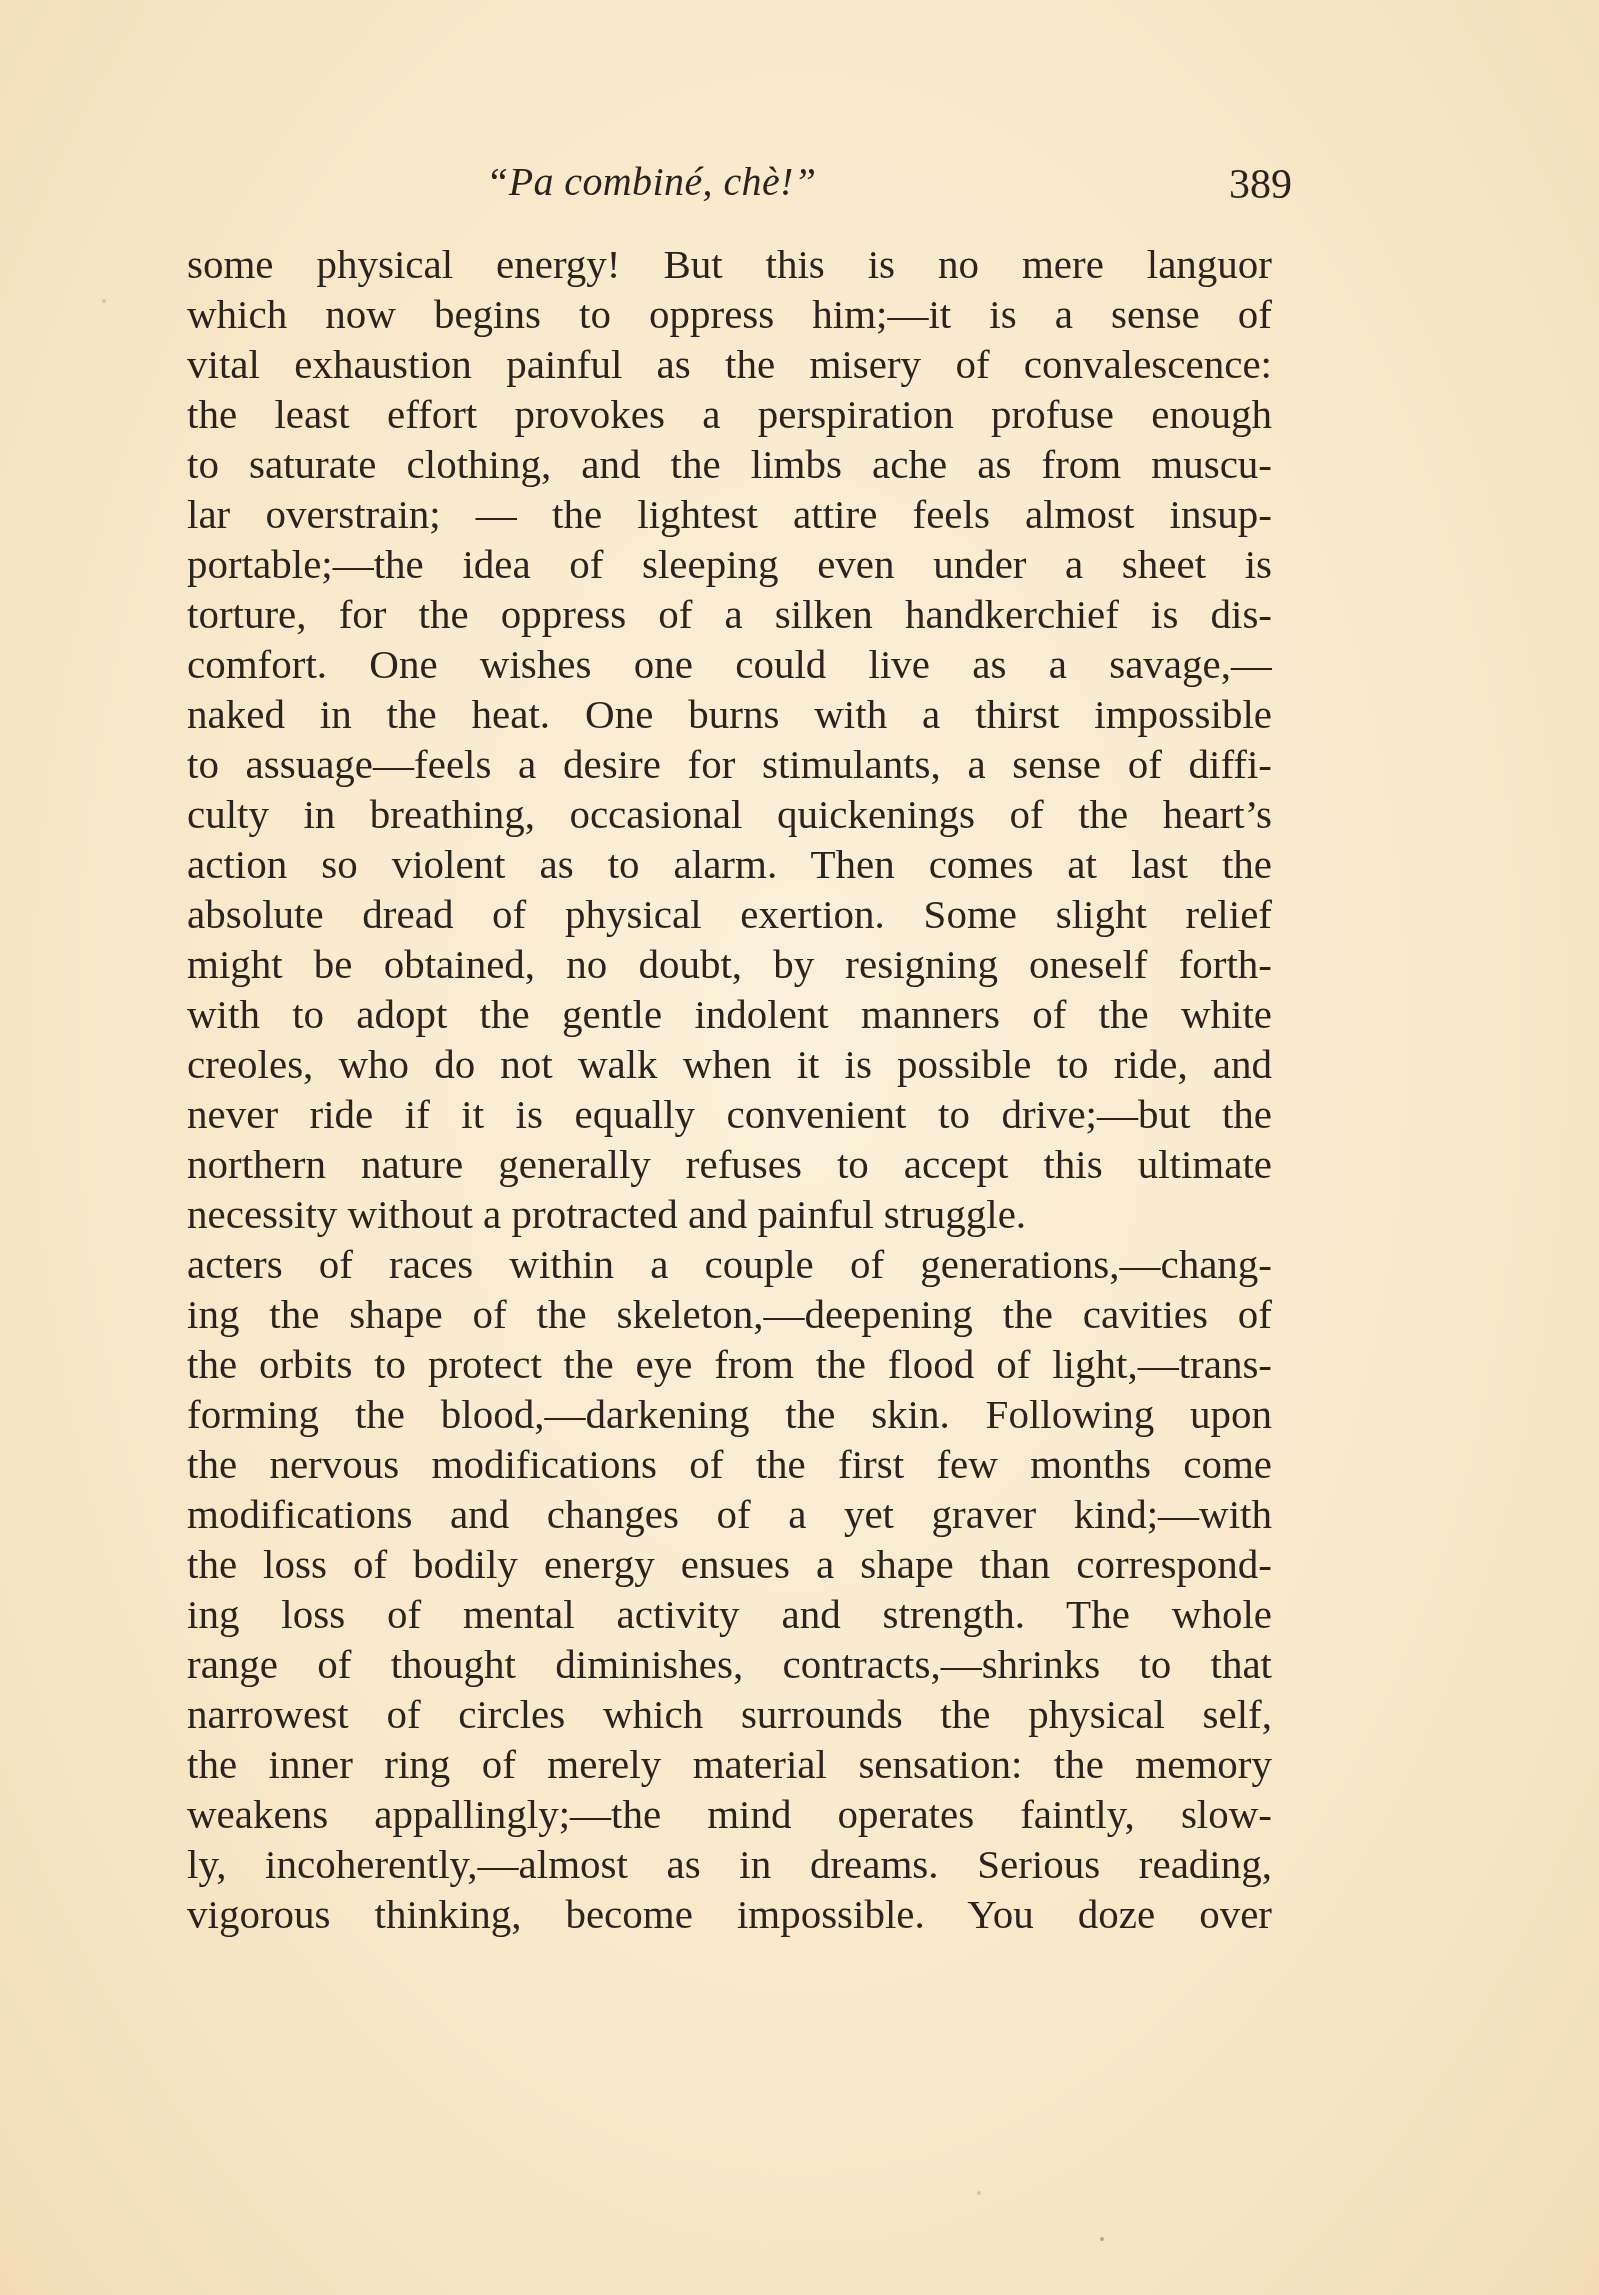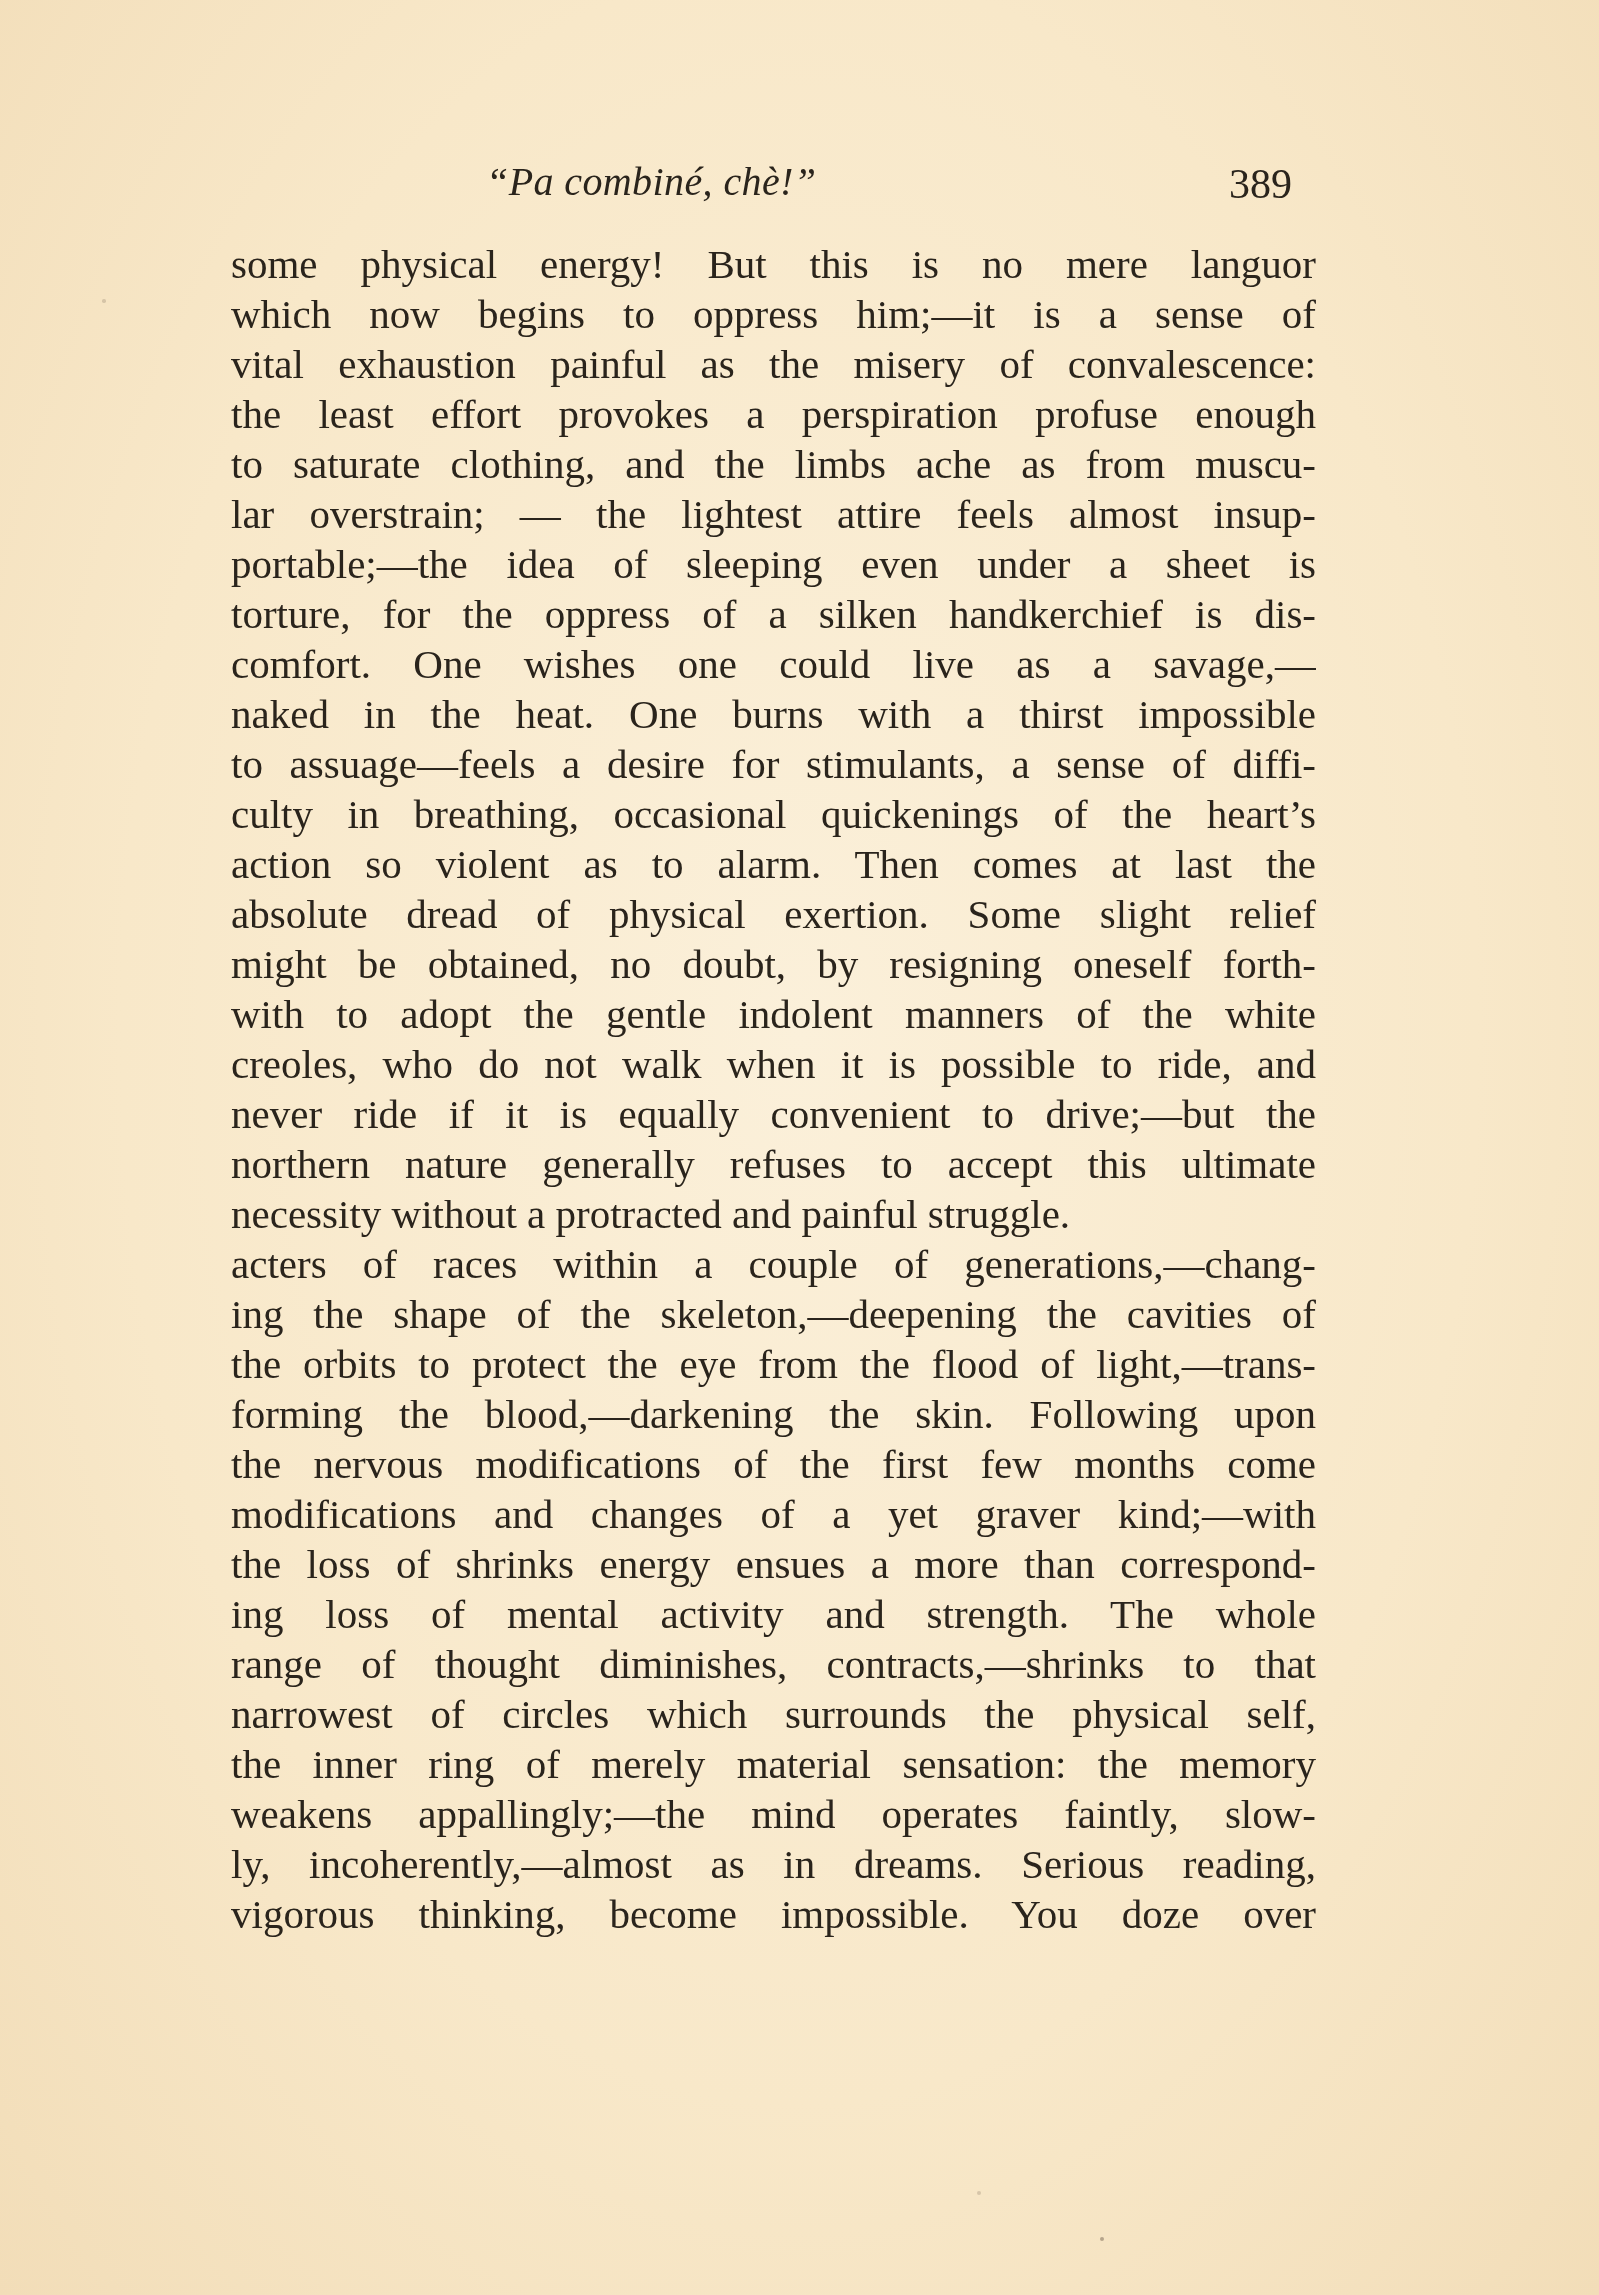--- a/index.html
+++ b/index.html
@@ -18,21 +18,21 @@
   .running-title {
     position: absolute; left: 486px; top: 0;
     font-style: italic; font-size: 40px; letter-spacing: 0.4px;
     color: #2a241c;
   }
   .page-number {
     position: absolute; left: 1208px; top: 1.7px;
     font-size: 42px; color: #2a241c; margin-left: 21px;
   }
   .text-block {
-    position: absolute; left: 187px; top: 239px; width: 1085px; margin-left: 44px;
+    position: absolute; left: 187px; top: 239px; width: 1085px;
   }
   .line {
     display: block; height: 50px; line-height: 50px;
     font-size: 41px; white-space: nowrap;
     text-align: justify; text-align-last: justify;
     overflow: hidden;
   }
   .line.last { text-align-last: left; }
   .line.indent { padding-left: 0; }
   .speck { position: absolute; width: 4.3px; height: 4.3px; border-radius: 50%; background: #8a7a66; opacity: 0.6; }
@@ -69,21 +69,21 @@
       <span class="line">northern nature generally refuses to accept this ultimate</span>
       <span class="line last">necessity without a protracted and painful struggle.</span>
     </div>
     <div>
       <span class="line">acters of races within a couple of generations,—chang-</span>
       <span class="line">ing the shape of the skeleton,—deepening the cavities of</span>
       <span class="line">the orbits to protect the eye from the flood of light,—trans-</span>
       <span class="line">forming the blood,—darkening the skin. Following upon</span>
       <span class="line">the nervous modifications of the first few months come</span>
       <span class="line">modifications and changes of a yet graver kind;—with</span>
-      <span class="line">the loss of shrinks energy ensues a more than correspond-</span>
+      <span class="line">the loss of bodily energy ensues a shape than correspond-</span>
       <span class="line">ing loss of mental activity and strength. The whole</span>
       <span class="line">range of thought diminishes, contracts,—shrinks to that</span>
       <span class="line">narrowest of circles which surrounds the physical self,</span>
       <span class="line">the inner ring of merely material sensation: the memory</span>
       <span class="line">weakens appallingly;—the mind operates faintly, slow-</span>
       <span class="line">ly, incoherently,—almost as in dreams. Serious reading,</span>
       <span class="line">vigorous thinking, become impossible. You doze over</span>
     </div>
   </div>
 

